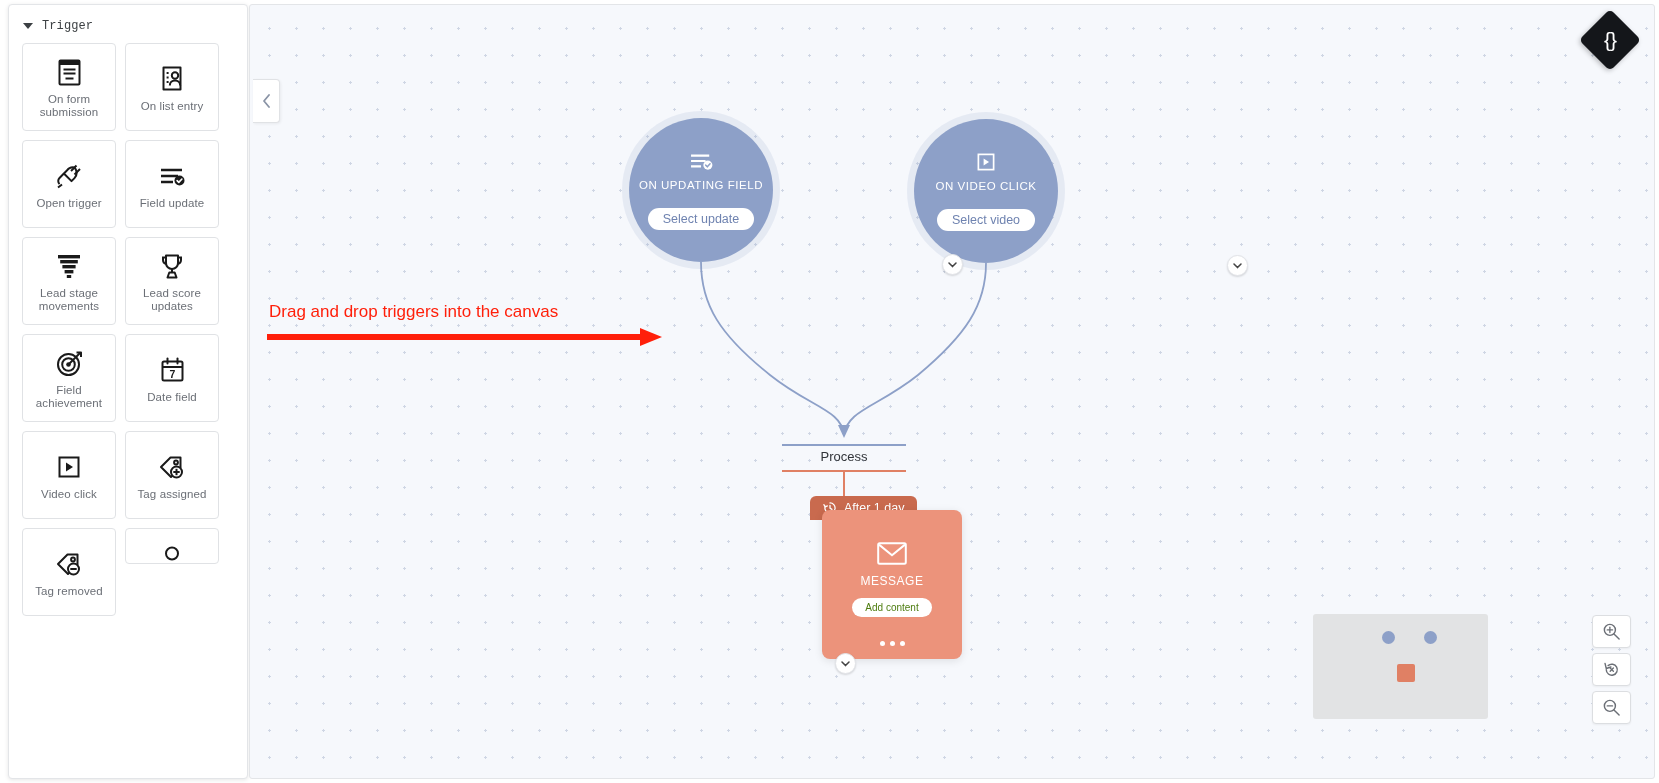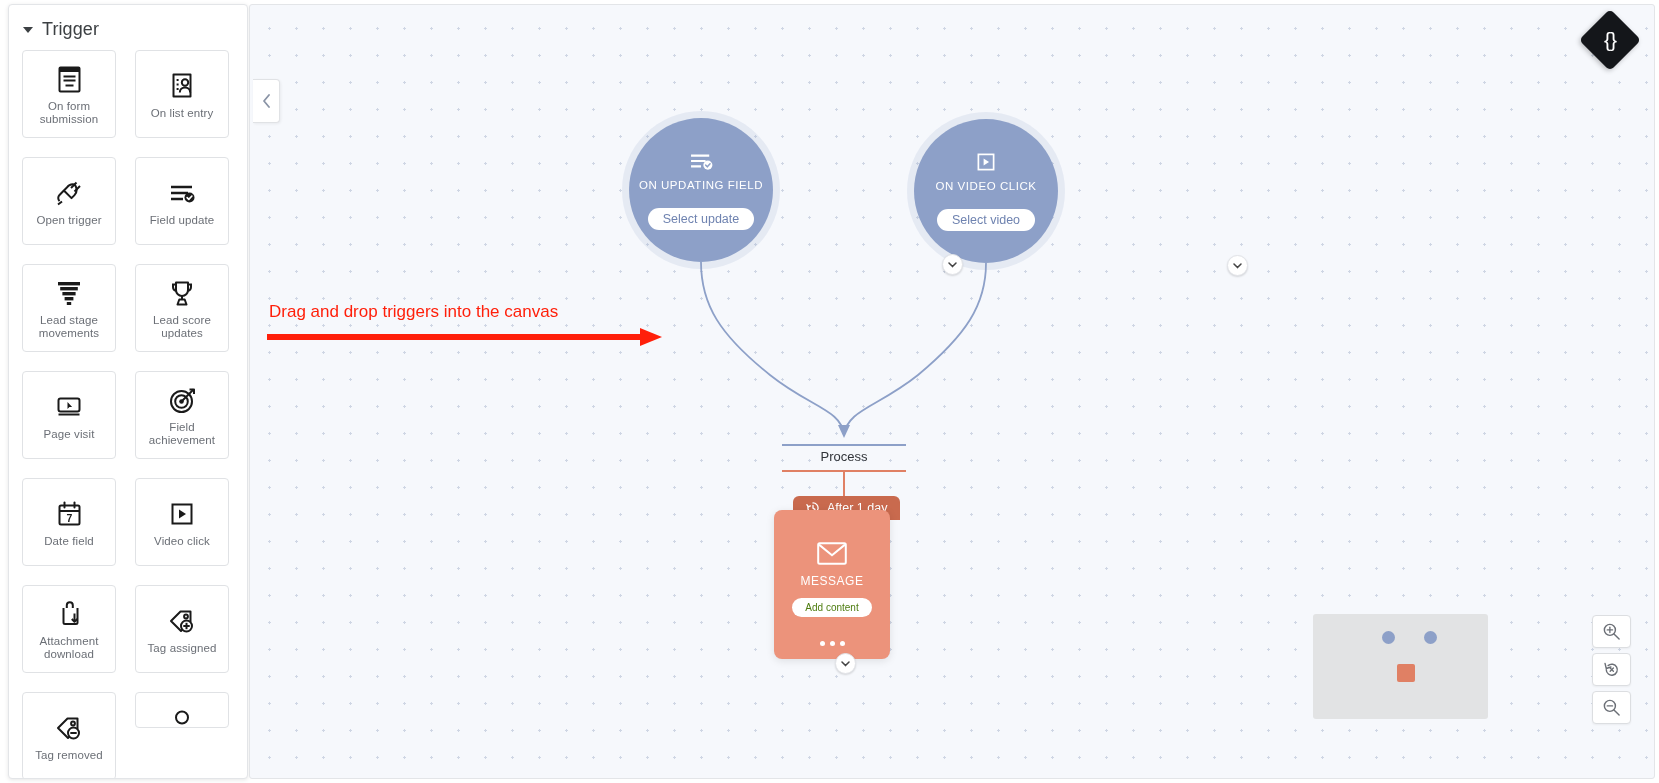--- a/index.html
+++ b/index.html
@@ -17,28 +17,28 @@
     border:1px solid #e3e5e8;
     border-radius:4px;
     box-shadow:0 1px 4px rgba(0,0,0,.10);
     overflow:hidden;
     box-sizing:border-box;
   }
   .sidebar-scroll{position:absolute;left:0;top:0;width:240px;height:773px;overflow:hidden;}
   .section-head{
     display:flex;align-items:center;gap:9px;
     padding:14px 0 10px 14px;
-    font-size:18px;color:#3c4043;letter-spacing:.1px;
+    font-size:12px;color:#3c4043;letter-spacing:.1px;font-family:Liberation Mono, monospace;
   }
   .caret{
     width:0;height:0;border-left:5px solid transparent;border-right:5px solid transparent;
     border-top:6px solid #3c4043;display:inline-block;
   }
   .grid{
-    display:flex;flex-wrap:wrap;gap:19px;padding:0 13px;box-sizing:border-box;width:240px;
+    display:flex;flex-wrap:wrap;gap:9px;padding:0 13px;box-sizing:border-box;width:240px;
   }
   .tile{
     width:94px;height:88px;
     border:1px solid #e0e2e5;border-radius:4px;background:#fff;
     display:flex;flex-direction:column;align-items:center;justify-content:center;
     box-sizing:border-box;cursor:pointer;
   }
   .tile .ic{height:34px;display:flex;align-items:center;justify-content:center;margin-bottom:4px;}
   .tile .lbl{
     font-size:11.5px;color:#6b6f76;text-align:center;line-height:13px;
@@ -106,23 +106,23 @@
   }
   .proc-line-bot{position:absolute;left:0;top:26px;width:124px;height:2px;background:#e08064;}
   .proc-stem{position:absolute;left:61px;top:28px;width:2px;height:26px;background:#e08064;}
 
   .delay-chip{
     position:absolute;background:#c96a4e;border-radius:6px 6px 0 0;
     height:24px;padding:0 13px;display:flex;align-items:center;gap:7px;
     color:#fff;font-size:12.5px;cursor:pointer;
   }
   .msg-card{
-    position:absolute;width:116px;height:149px;background:#ec937b;border-radius:8px;
+    position:absolute;width:140px;height:149px;background:#ec937b;border-radius:8px;
     display:flex;flex-direction:column;align-items:center;
-    box-shadow:0 2px 8px rgba(0,0,0,.10);cursor:pointer;
+    box-shadow:0 2px 8px rgba(0,0,0,.10);cursor:pointer;margin-left:48px;
   }
   .msg-card .mc-ic{margin-top:32px;margin-bottom:9px;}
   .msg-card .mc-title{color:#fff;font-size:12px;letter-spacing:.5px;margin-bottom:10px;}
   .msg-pill{
     background:#fff;border-radius:12px;padding:4px 13px;color:#4d7c0f;font-size:10px;cursor:pointer;
   }
   .dots{position:absolute;bottom:13px;left:0;width:100%;display:flex;justify-content:center;gap:5px;}
   .dots i{width:5px;height:5px;border-radius:50%;background:#fff;display:block;}
 
   
@@ -233,30 +233,20 @@
               <path d="M8 3.5 h12 v7.5 a6 6 0 0 1 -12 0 z" fill="none" stroke="#1a1a1a" stroke-width="2" stroke-linejoin="round"></path>
               <path d="M8 5.5 H5 v2.5 a4 4 0 0 0 3.2 3.9" fill="none" stroke="#1a1a1a" stroke-width="2"></path>
               <path d="M20 5.5 H23 v2.5 a4 4 0 0 1 -3.2 3.9" fill="none" stroke="#1a1a1a" stroke-width="2"></path>
               <path d="M14 17 v3.5" stroke="#1a1a1a" stroke-width="2"></path>
               <path d="M9.5 25.5 l1.8-5 h5.4 l1.8 5 z" fill="none" stroke="#1a1a1a" stroke-width="2" stroke-linejoin="round"></path>
             </svg>
           </div>
           <div class="lbl">Lead score updates</div>
         </div>
 
-        <div class="tile">
-          <div class="ic">
-            <svg width="30" height="24" viewBox="0 0 30 24">
-              <rect x="4.5" y="3.5" width="21" height="13" rx="2" fill="none" stroke="#1a1a1a" stroke-width="2"></rect>
-              <path d="M13.5 7 v7 l1.9-2.1 h2.7 z" fill="#1a1a1a"></path>
-              <line x1="4.5" y1="19.5" x2="25.5" y2="19.5" stroke="#1a1a1a" stroke-width="2"></line>
-            </svg>
-          </div>
-          <div class="lbl">Page visit</div>
-        </div>
 
         <div class="tile">
           <div class="ic">
             <svg width="29" height="29" viewBox="0 0 29 29">
               <circle cx="13.5" cy="15.5" r="10.5" fill="none" stroke="#1a1a1a" stroke-width="2"></circle>
               <circle cx="13.5" cy="15.5" r="6.3" fill="none" stroke="#1a1a1a" stroke-width="2"></circle>
               <circle cx="13.5" cy="15.5" r="2.3" fill="#1a1a1a"></circle>
               <line x1="13.5" y1="15.5" x2="25.5" y2="3.5" stroke="#1a1a1a" stroke-width="2"></line>
               <path d="M21.5 3.5 h4.5 v4.5" fill="none" stroke="#1a1a1a" stroke-width="2" stroke-linejoin="round"></path>
             </svg>
@@ -281,31 +271,20 @@
         <div class="tile">
           <div class="ic">
             <svg width="26" height="26" viewBox="0 0 26 26">
               <rect x="3.5" y="3.5" width="19" height="19" fill="none" stroke="#1a1a1a" stroke-width="2"></rect>
               <path d="M10 8.5 v9 l7-4.5 z" fill="#1a1a1a"></path>
             </svg>
           </div>
           <div class="lbl">Video click</div>
         </div>
 
-        <div class="tile">
-          <div class="ic">
-            <svg width="27" height="29" viewBox="0 0 27 29">
-              <path d="M7.5 8 v14.5 a1.5 1.5 0 0 0 1.5 1.5 h11 a1.5 1.5 0 0 0 1.5-1.5 V8" fill="none" stroke="#1a1a1a" stroke-width="2"></path>
-              <path d="M10.8 8 V5.2 a3 3 0 0 1 6 0 V8" fill="none" stroke="#1a1a1a" stroke-width="2"></path>
-              <line x1="18.5" y1="13.5" x2="18.5" y2="21.5" stroke="#1a1a1a" stroke-width="2"></line>
-              <path d="M15.8 19 l2.7 2.8 2.7-2.8" fill="none" stroke="#1a1a1a" stroke-width="2" stroke-linejoin="round"></path>
-            </svg>
-          </div>
-          <div class="lbl">Attachment download</div>
-        </div>
 
         <div class="tile">
           <div class="ic">
             <svg width="30" height="26" viewBox="0 0 30 26">
               <path d="M13.5 3.5 h10 v10 l-9.5 9.5 -10-10 z" fill="none" stroke="#1a1a1a" stroke-width="2" stroke-linejoin="round"></path>
               <circle cx="19" cy="8.5" r="1.9" fill="none" stroke="#1a1a1a" stroke-width="2"></circle>
               <circle cx="19.5" cy="18" r="5.5" fill="#fff" stroke="#1a1a1a" stroke-width="2"></circle>
               <line x1="19.5" y1="14.8" x2="19.5" y2="21.2" stroke="#1a1a1a" stroke-width="2"></line>
               <line x1="16.3" y1="18" x2="22.7" y2="18" stroke="#1a1a1a" stroke-width="2"></line>
             </svg>
@@ -391,21 +370,21 @@
       </svg>
     </div>
 
     <div class="process-group" style="left:532px;top:439px;">
       <div class="proc-line-top"></div>
       <div class="proc-label">Process</div>
       <div class="proc-line-bot"></div>
       <div class="proc-stem"></div>
     </div>
 
-    <div class="delay-chip" style="left:543px;top:491px;">
+    <div class="delay-chip" style="left:560px;top:491px;">
       <svg width="14" height="14" viewBox="0 0 16 16">
         <path d="M8 2.2 a5.8 5.8 0 1 1 -5.5 4" fill="none" stroke="#fff" stroke-width="1.5" stroke-linecap="round"></path>
         <path d="M1 4.2 l1.6 2.4 2.4-1" fill="none" stroke="#fff" stroke-width="1.5" stroke-linecap="round" stroke-linejoin="round"></path>
         <path d="M8 5 v3.2 l2.2 1.3" fill="none" stroke="#fff" stroke-width="1.5" stroke-linecap="round" stroke-linejoin="round"></path>
       </svg>
       <span>After 1 day</span>
     </div>
 
     <div class="msg-card" style="left:524px;top:505px;">
       <div class="mc-ic">

